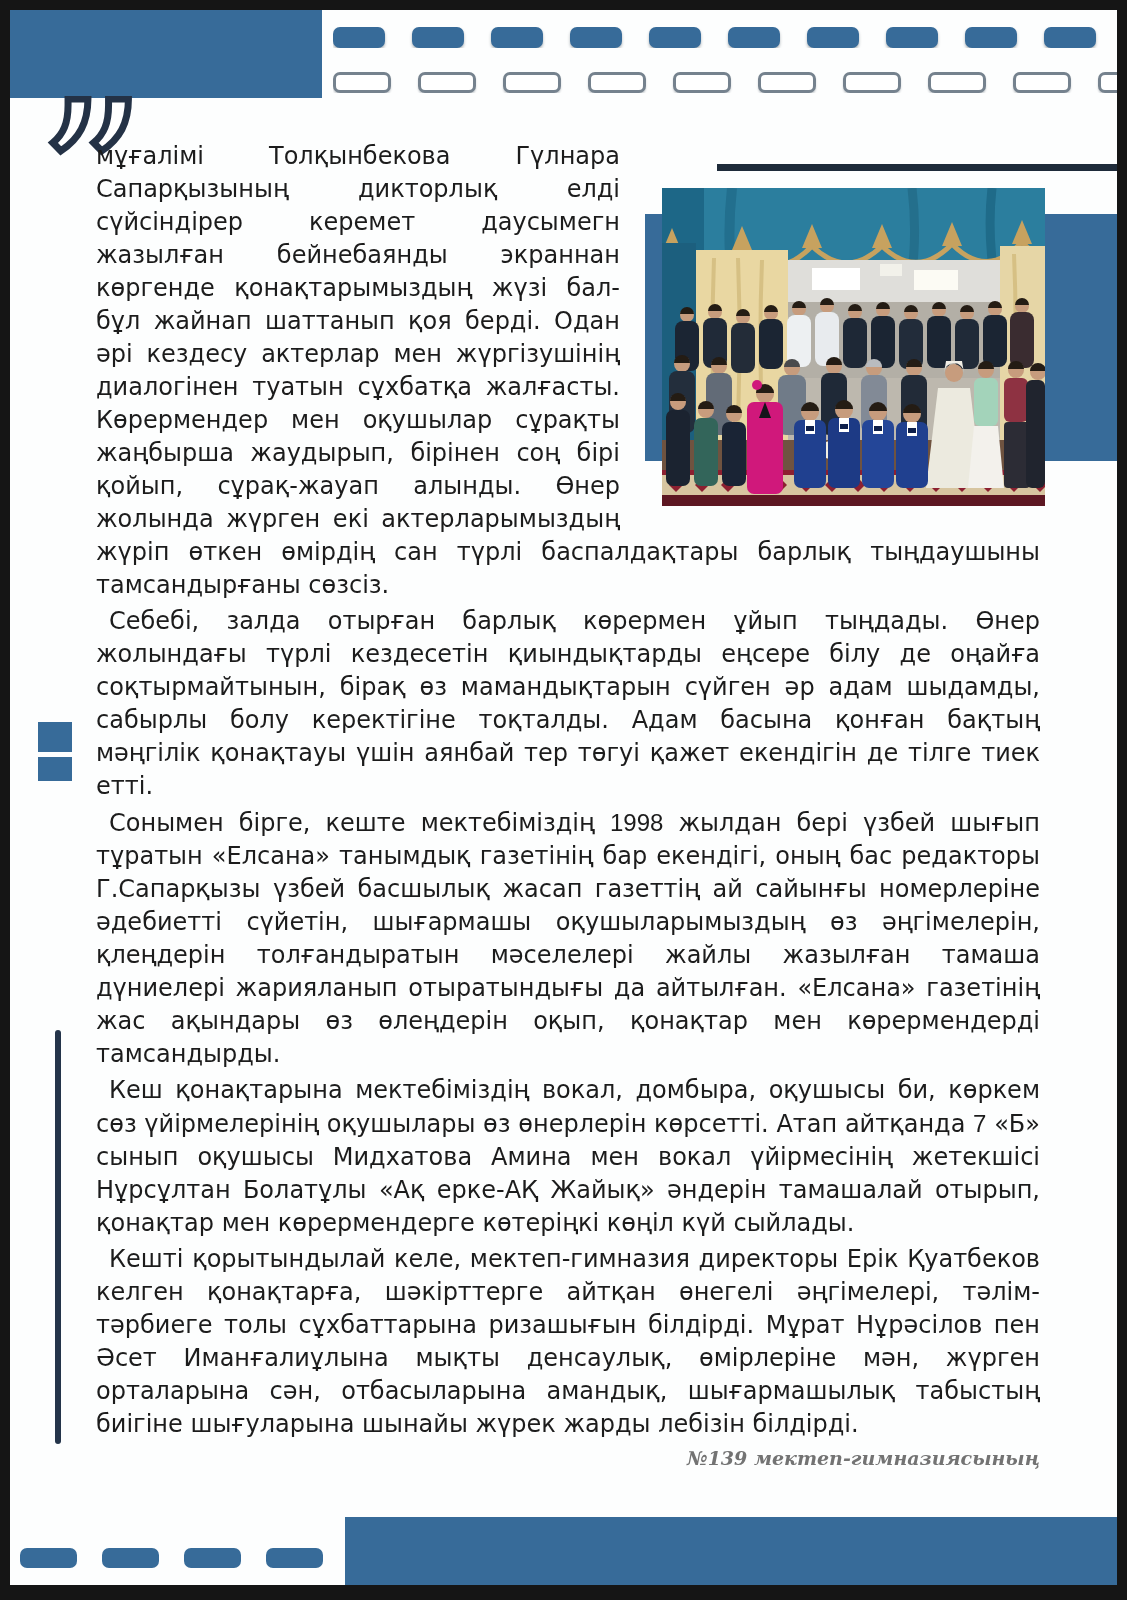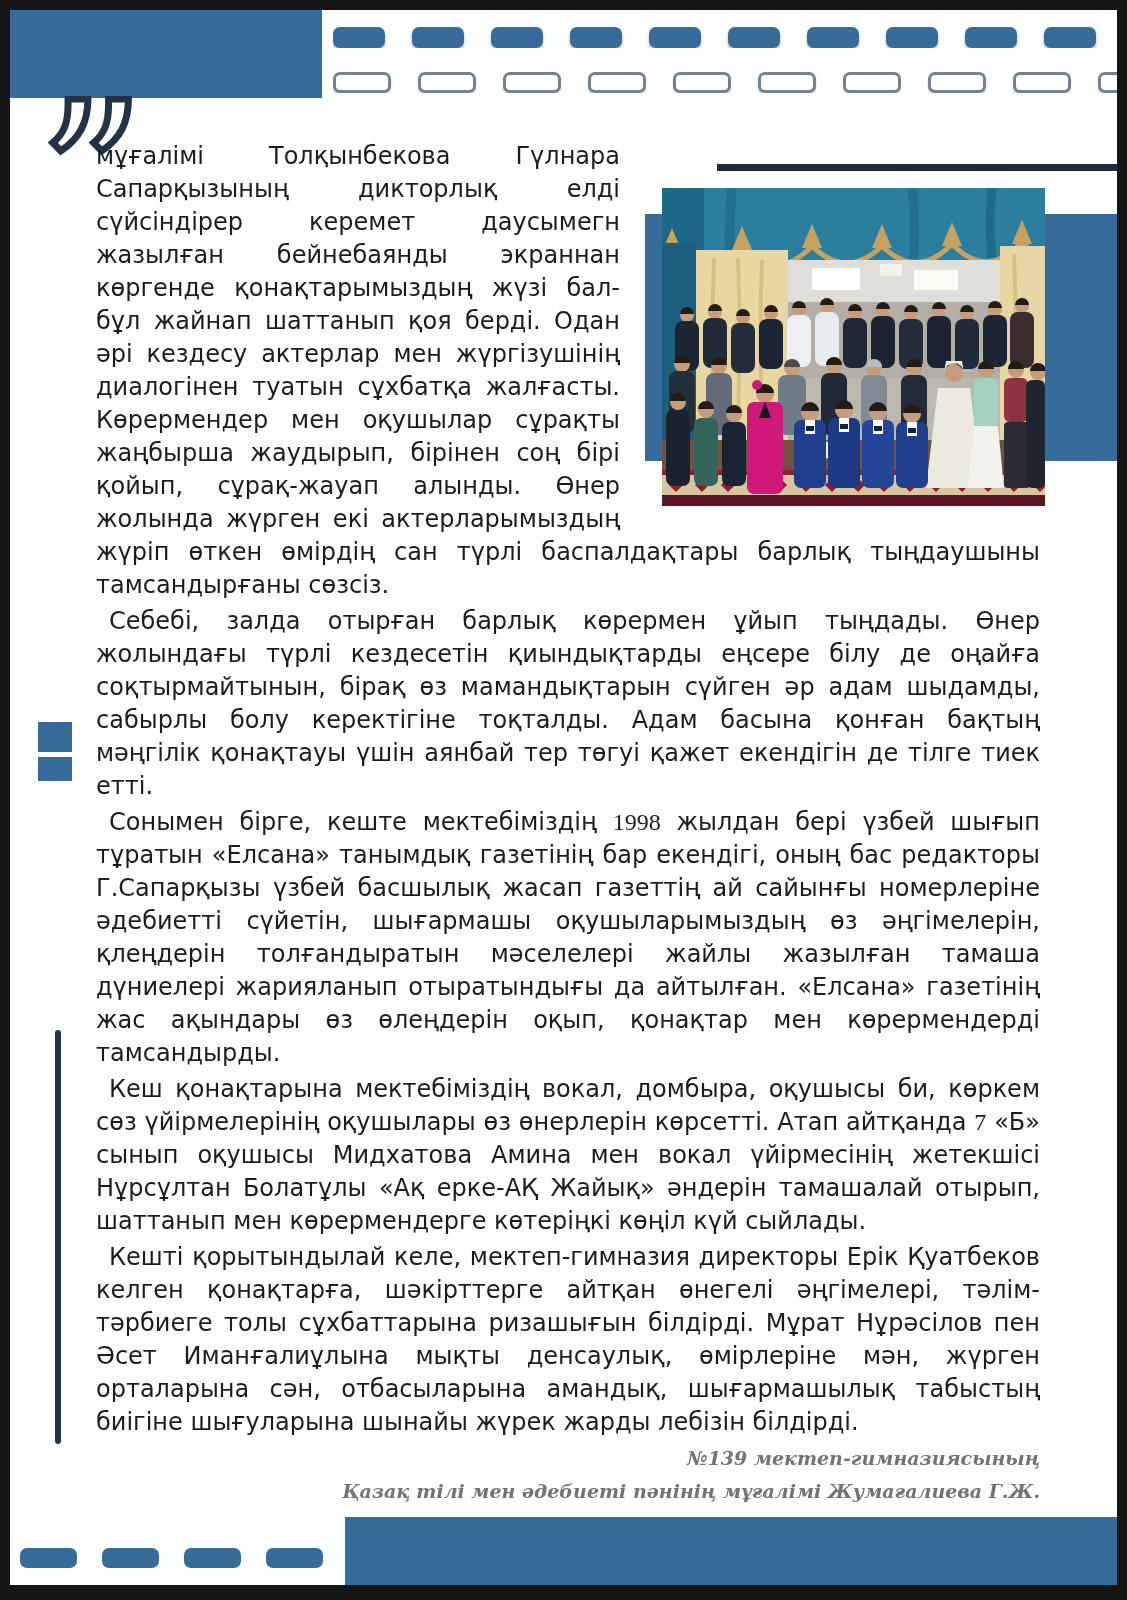--- a/index.html
+++ b/index.html
@@ -16,21 +16,21 @@
   .dash-row.filled .dash{background:#376b99;box-shadow:0 2px 3px rgba(30,45,60,.35);}
   .dash-row.outline .dash{background:#ffffff;border:3px solid #75828e;height:15px;box-shadow:0 2px 2px rgba(30,45,60,.22);}
 
   .quote{position:absolute;left:24px;top:86px;overflow:hidden;}
 
   
   .content{position:absolute;left:78px;top:130px;width:952px;color:#1c1c1c;
            font-size:24px;line-height:33px;text-align:justify;}
   .content p{margin:0 0 3px 8px;}
   .content p.ind{text-indent:13px;}
-  .serif-num{font-family:Liberation Serif, serif;}
+  .serif-num{font-family:Liberation Sans, sans-serif;}
 
   .photo-spacer{float:right;width:420px;height:372px;}
   .photo-comp{position:absolute;top:14px;right:-77px;width:472px;height:356px;}
   .photo-rule{position:absolute;left:72px;top:10px;width:400px;height:7px;background:#1e2b3a;}
   .photo-panel{position:absolute;left:0;top:60px;width:472px;height:247px;background:#376b99;}
   .photo{position:absolute;left:17px;top:34px;width:383px;height:318px;display:block;}
 
   
   .margin-sq{position:absolute;left:28px;width:34px;background:#376b99;}
   .margin-sq.a{top:712px;height:30px;}
@@ -279,31 +279,30 @@
             <circle cx="95" cy="197" r="5" fill="#d0187b"></circle>
             <rect x="85" y="214" width="36" height="92" rx="7" fill="#d0187b"></rect>
             <path d="M103,214 l-6,16 h12 z" fill="#14141a"></path>
           </g>
         </svg>
       </div>
 
       <p><span class="photo-spacer"></span><span>мұғалімі Толқынбекова Гүлнара Сапарқызының дикторлық елді сүйсіндірер керемет даусымегн жазылған бейнебаянды экраннан көргенде қонақтарымыздың жүзі бал-бұл жайнап шаттанып қоя берді. Одан әрі кездесу актерлар мен жүргізушінің диалогінен туатын сұхбатқа жалғасты. Көрермендер мен оқушылар сұрақты жаңбырша жаудырып, бірінен соң бірі қойып, сұрақ-жауап алынды. Өнер жолында жүрген екі актерларымыздың жүріп өткен өмірдің сан түрлі баспалдақтары барлық тыңдаушыны тамсандырғаны сөзсіз.</span></p>
       <p class="ind"><span>Себебі, залда отырған барлық көрермен ұйып тыңдады. Өнер жолындағы түрлі кездесетін қиындықтарды еңсере білу де оңайға соқтырмайтынын, бірақ өз мамандықтарын сүйген әр адам шыдамды, сабырлы болу керектігіне тоқталды. Адам басына қонған бақтың мәңгілік қонақтауы үшін аянбай тер төгуі қажет екендігін де тілге тиек етті.</span></p>
       <p class="ind"><span>Сонымен бірге, кеште мектебіміздің </span><span class="serif-num">1998</span><span> жылдан бері үзбей шығып тұратын «Елсана» танымдық газетінің бар екендігі, оның бас редакторы Г.Сапарқызы үзбей басшылық жасап газеттің ай сайынғы номерлеріне әдебиетті сүйетін, шығармашы оқушыларымыздың өз әңгімелерін, қлеңдерін толғандыратын мәселелері жайлы жазылған тамаша дүниелері жарияланып отыратындығы да айтылған. «Елсана» газетінің жас ақындары өз өлеңдерін оқып, қонақтар мен көрермендерді тамсандырды.</span></p>
-      <p class="ind"><span>Кеш қонақтарына мектебіміздің вокал, домбыра, оқушысы би, көркем сөз үйірмелерінің оқушылары өз өнерлерін көрсетті. Атап айтқанда </span><span class="serif-num">7</span><span> «Б» сынып оқушысы Мидхатова Амина мен вокал үйірмесінің жетекшісі Нұрсұлтан Болатұлы «Ақ ерке-АҚ Жайық» әндерін тамашалай отырып, шаттанып мен көрермендерге көтеріңкі көңіл күй сыйлады.</span></p>
+      <p class="ind"><span>Кеш қонақтарына мектебіміздің вокал, домбыра, оқушысы би, көркем сөз үйірмелерінің оқушылары өз өнерлерін көрсетті. Атап айтқанда </span><span class="serif-num">7</span><span> «Б» сынып оқушысы Мидхатова Амина мен вокал үйірмесінің жетекшісі Нұрсұлтан Болатұлы «Ақ ерке-АҚ Жайық» әндерін тамашалай отырып, қонақтар мен көрермендерге көтеріңкі көңіл күй сыйлады.</span></p>
       <p class="ind"><span>Кешті қорытындылай келе, мектеп-гимназия директоры Ерік Қуатбеков келген қонақтарға, шәкірттерге айтқан өнегелі әңгімелері, тәлім-тәрбиеге толы сұхбаттарына ризашығын білдірді. Мұрат Нұрәсілов пен Әсет Иманғалиұлына мықты денсаулық, өмірлеріне мән, жүрген орталарына сән, отбасыларына амандық, шығармашылық табыстың биігіне шығуларына шынайы жүрек жарды лебізін білдірді.</span></p>
     </div>
 
     <div class="margin-sq a"></div>
     <div class="margin-sq b"></div>
     <div class="margin-rule"></div>
 
     <div class="signature">
       <div>№139 мектеп-гимназиясының</div>
-      <div>Қазақ тілі мен әдебиеті пәнінің мұғалімі Жумағалиева Г.Ж.</div>
     </div>
 
     <div class="bottom-banner"></div>
     <div class="bottom-dashes">
       <div class="dash"></div>
       <div class="dash"></div>
       <div class="dash"></div>
       <div class="dash"></div>
     </div>
 

